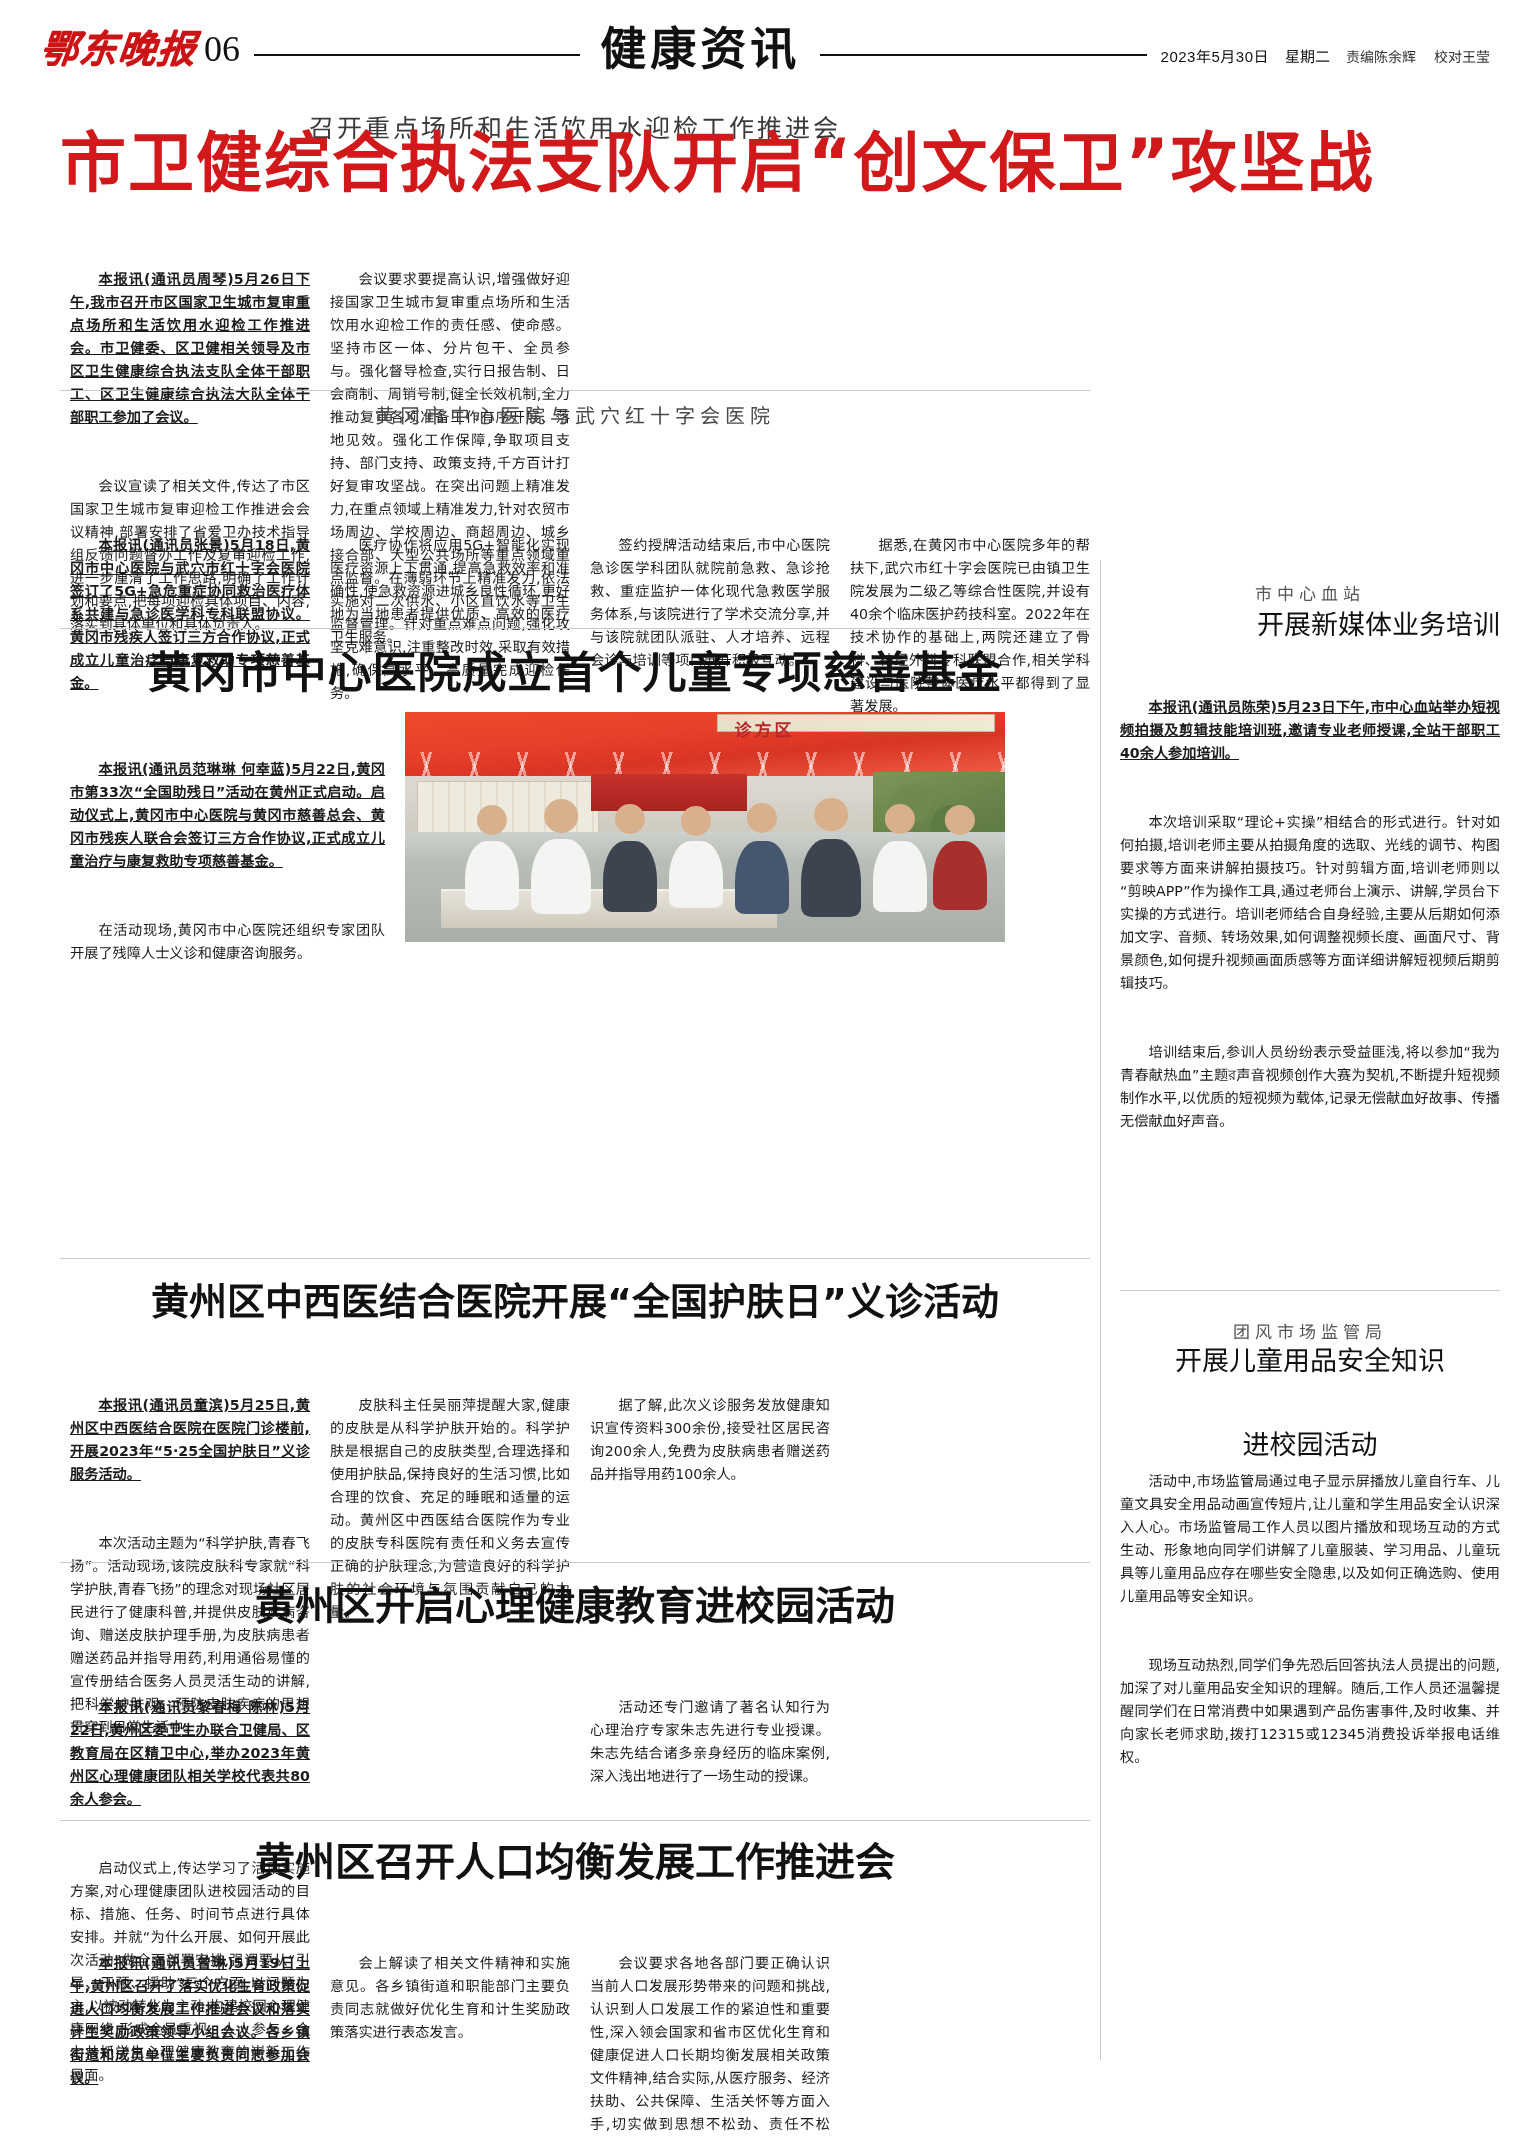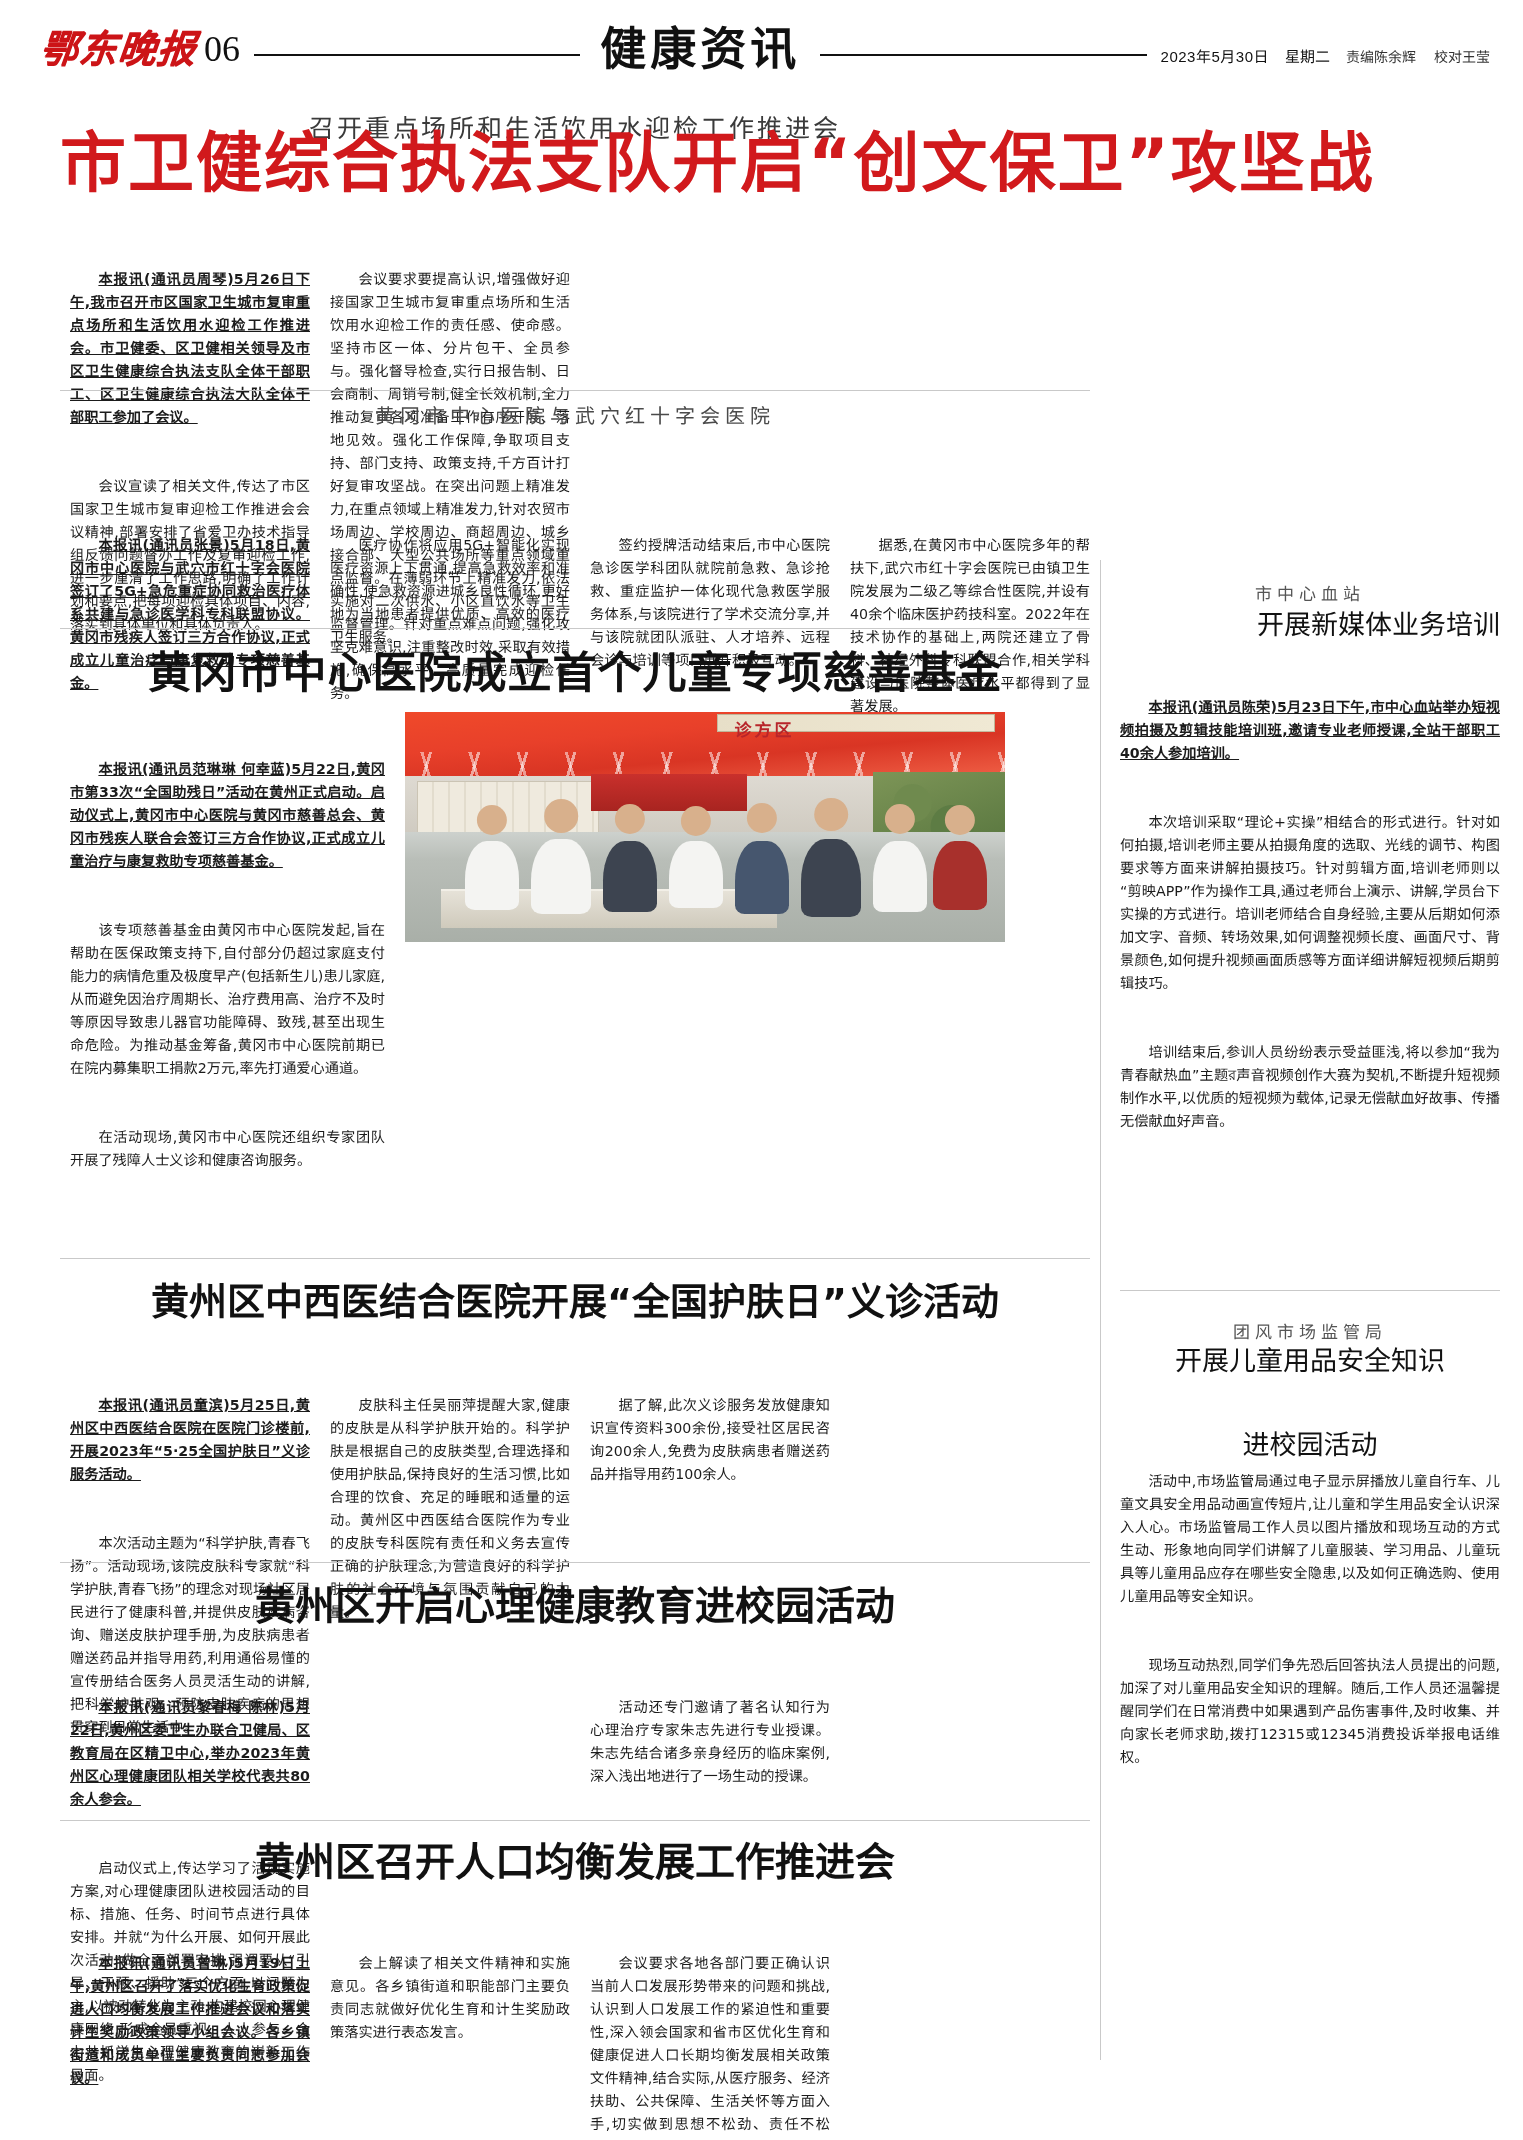--- a/index.html
+++ b/index.html
@@ -186,21 +186,20 @@
   <div class="col" style="left:850px;top:488px;width:240px;">
     <p>据悉,在黄冈市中心医院多年的帮扶下,武穴市红十字会医院已由镇卫生院发展为二级乙等综合性医院,并设有40余个临床医护药技科室。2022年在技术协作的基础上,两院还建立了骨科、神经外科专科联盟合作,相关学科建设与医院整体医疗水平都得到了显著发展。</p>
   </div>
 
   <div class="hr-thin" style="left:60px;top:628px;width:1030px;"></div>
 
   <div class="headline-lg" style="position:absolute;left:60px;top:648px;width:1030px;font-size:44px;">黄冈市中心医院成立首个儿童专项慈善基金</div>
 
   <div class="col" style="left:70px;top:712px;width:315px;">
     <p><span class="byline">本报讯(通讯员范琳琳 何幸蓝)5月22日,黄冈市第33次“全国助残日”活动在黄州正式启动。启动仪式上,黄冈市中心医院与黄冈市慈善总会、黄冈市残疾人联合会签订三方合作协议,正式成立儿童治疗与康复救助专项慈善基金。</span></p>
-    <p>该专项慈善基金由黄冈市中心医院发起,旨在帮助在医保政策支持下,自付部分仍超过家庭支付能力的病情危重及极度早产(包括新生儿)患儿家庭,从而避免因治疗周期长、治疗费用高、治疗不及时等原因导致患儿器官功能障碍、致残,甚至出现生命危险。为推动基金筹备,黄冈市中心医院前期已在院内募集职工捐款2万元,率先打通爱心通道。</p>
     <p>在活动现场,黄冈市中心医院还组织专家团队开展了残障人士义诊和健康咨询服务。</p>
   </div>
 
   <div class="photo" style="left:405px;top:712px;width:600px;height:230px;">
     <div class="sky"></div>
     <div class="canopy"></div>
     <div class="banner">
       <span class="txt">诊方区</span>
     </div>
     <div class="backwall"></div>

